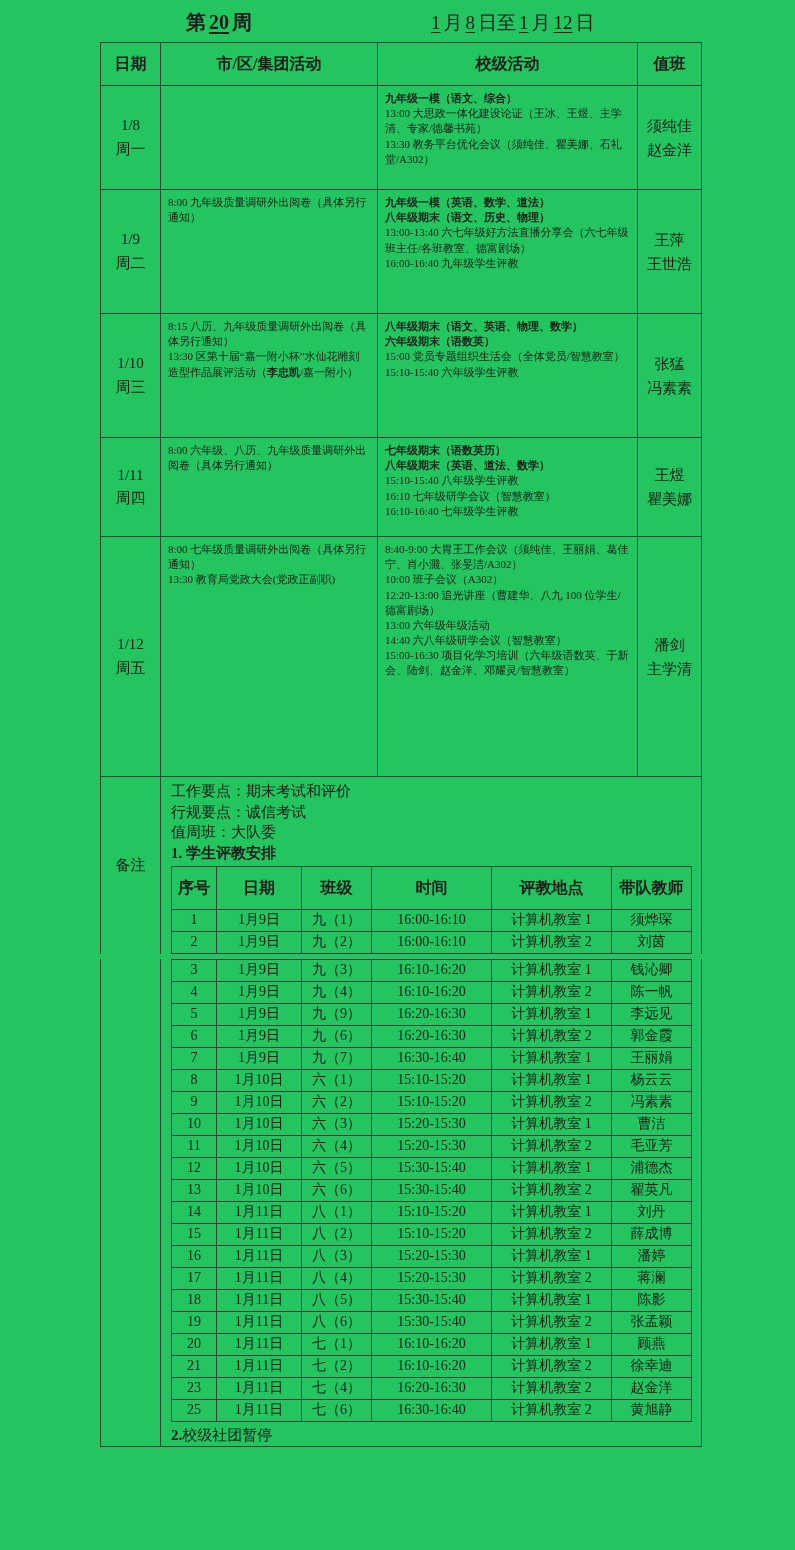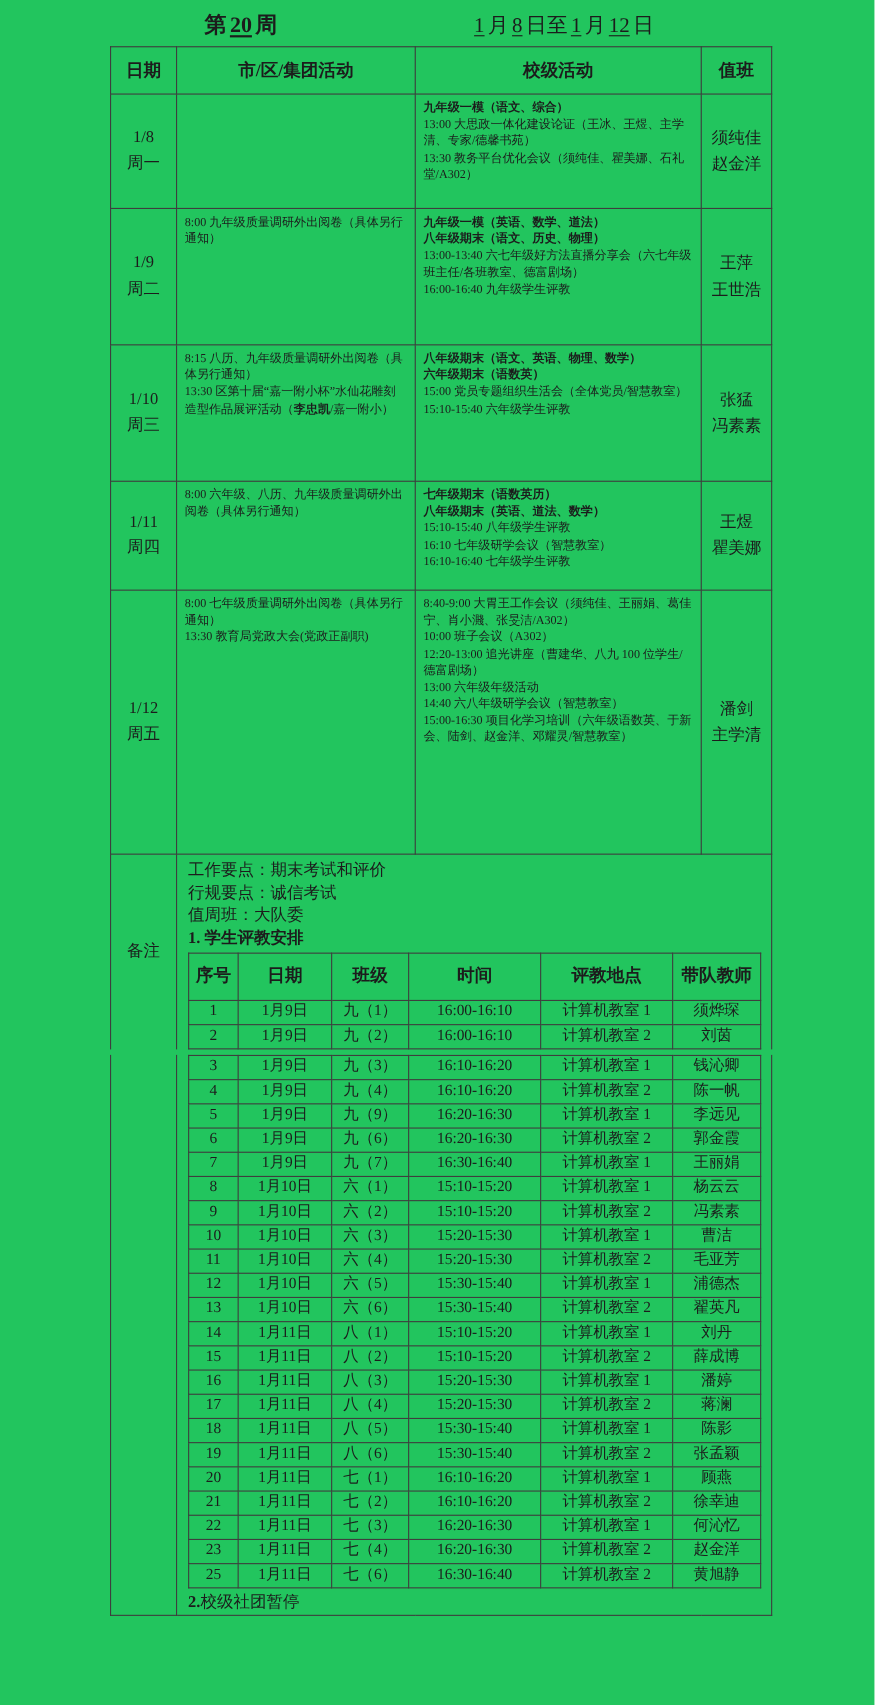--- a/index.html
+++ b/index.html
@@ -400,28 +400,20 @@
                 </tr>
                 <tr>
                   <td>21</td>
                   <td>1月11日</td>
                   <td>七（2）</td>
                   <td>16:10-16:20</td>
                   <td>计算机教室 2</td>
                   <td>徐幸迪</td>
                 </tr>
                 <tr>
-                  <td>22</td>
-                  <td>1月11日</td>
-                  <td>七（3）</td>
-                  <td>16:20-16:30</td>
-                  <td>计算机教室 1</td>
-                  <td>何沁忆</td>
-                </tr>
-                <tr>
                   <td>23</td>
                   <td>1月11日</td>
                   <td>七（4）</td>
                   <td>16:20-16:30</td>
                   <td>计算机教室 2</td>
                   <td>赵金洋</td>
                 </tr>
                 <tr>
                   <td>25</td>
                   <td>1月11日</td>

